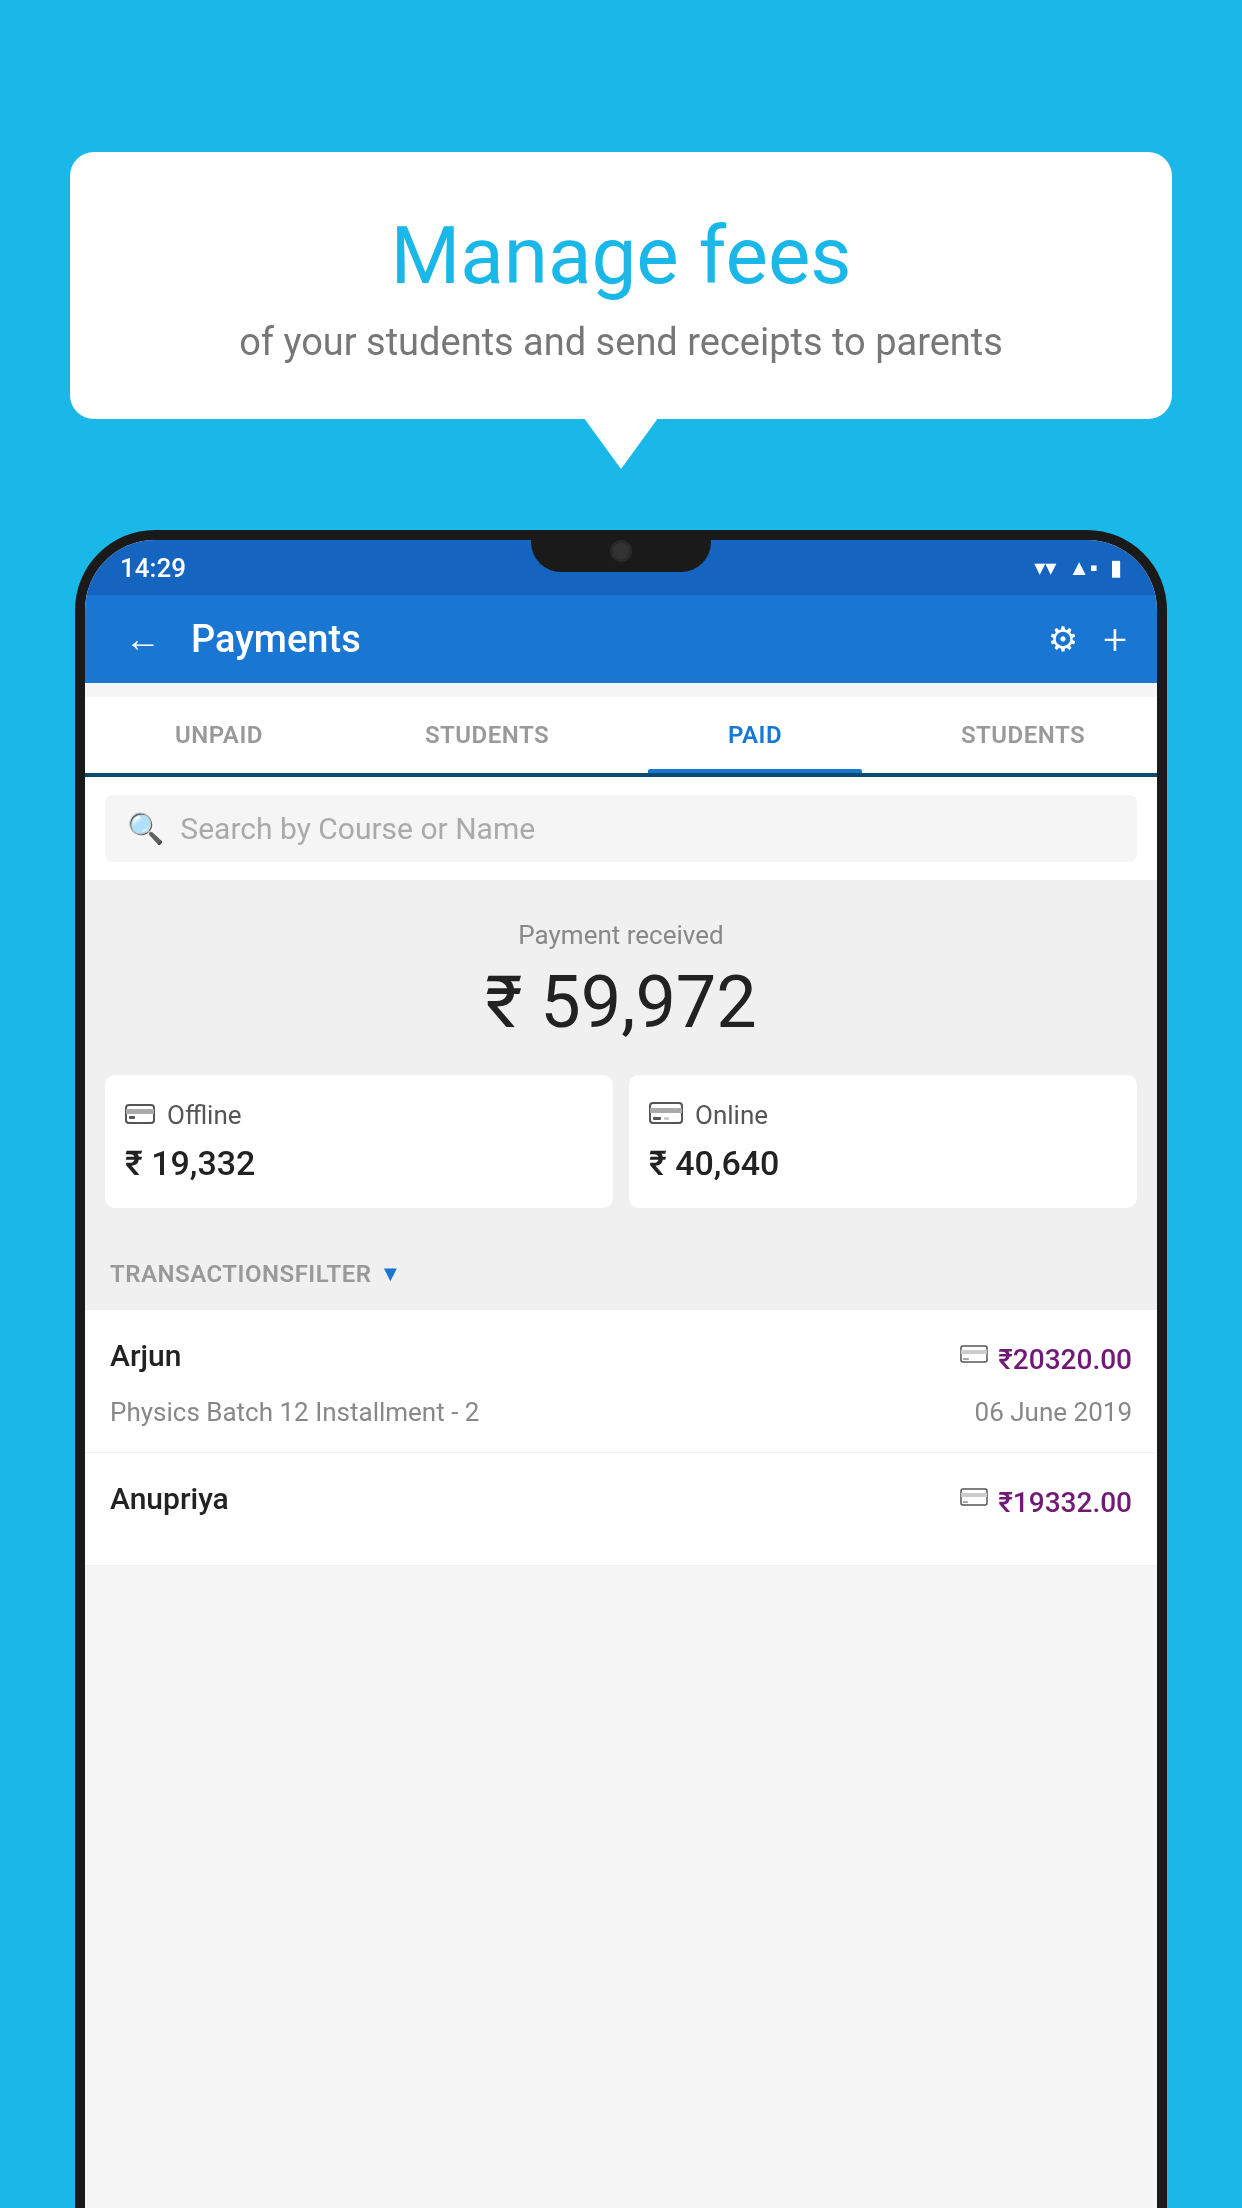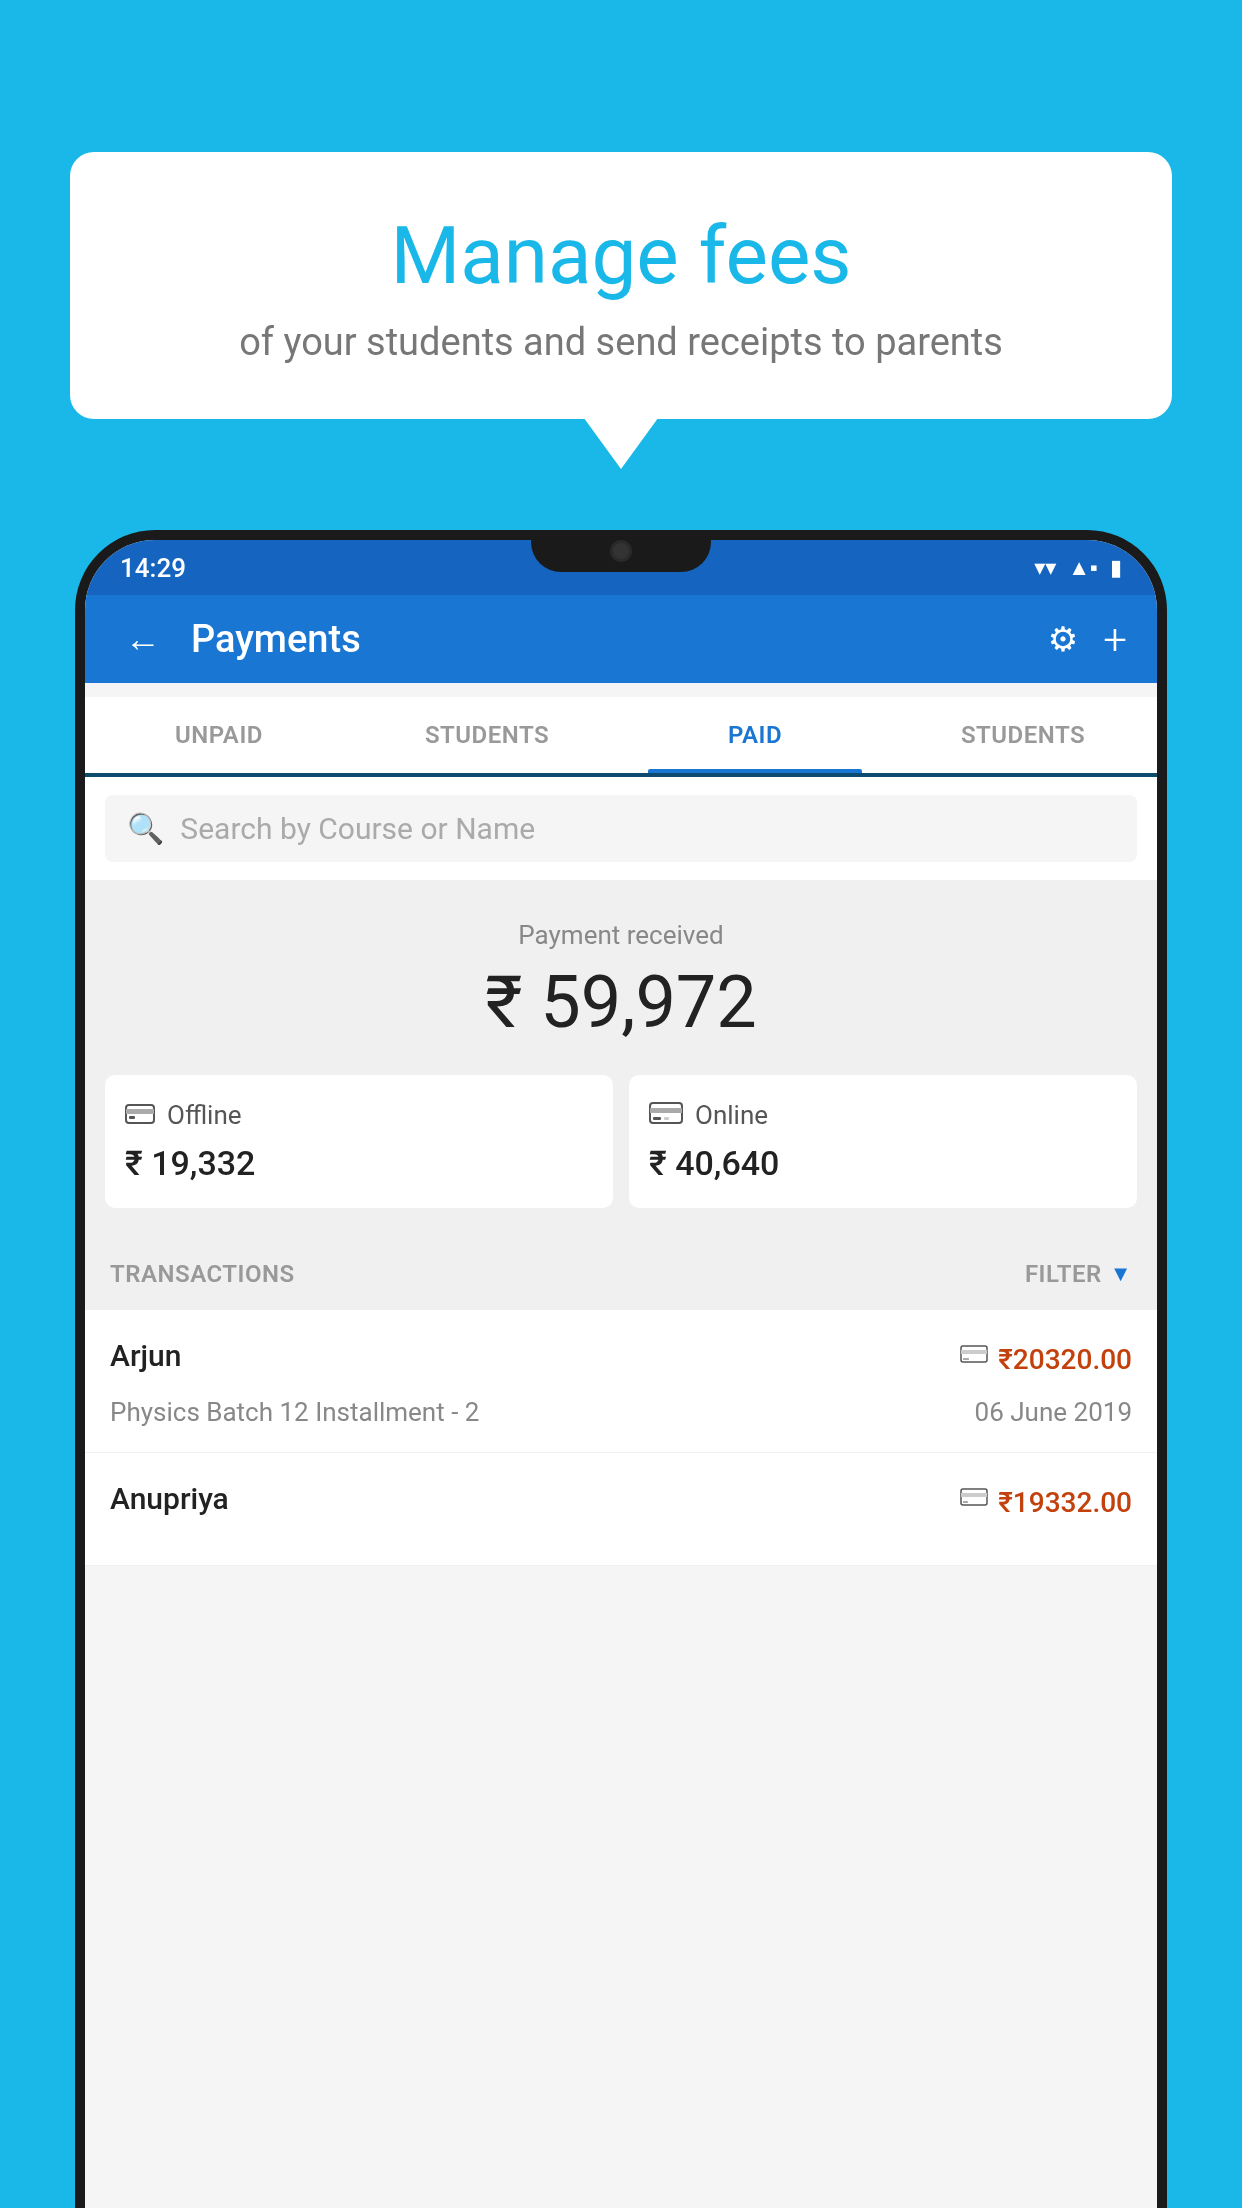--- a/index.html
+++ b/index.html
@@ -271,25 +271,24 @@
 
     .card-amount {
       font-size: 34px;
       color: #222;
       font-weight: 500;
     }
 
     
     .transactions-header {
       display: flex;
-      justify-content: space-between;
+      justify-content: flex-start;
       align-items: center;
       padding: 22px 25px;
       background: #f0f0f0;
-      gap: 9px;
     }
 
     .transactions-label {
       font-size: 24px;
       color: #999;
       font-weight: 600;
       letter-spacing: 0.5px;
     }
 
     .filter-btn {
@@ -328,21 +327,21 @@
       gap: 10px;
     }
 
     .payment-type-icon {
       color: #555;
       font-size: 26px;
     }
 
     .transaction-amount {
       font-size: 28px;
-      color: #c2410c;
+      color: #701a75;
       font-weight: 500;
       margin-top: 8px;
     }
 
     .transaction-bottom {
       display: flex;
       justify-content: space-between;
       margin-top: 21px;
     }
 

